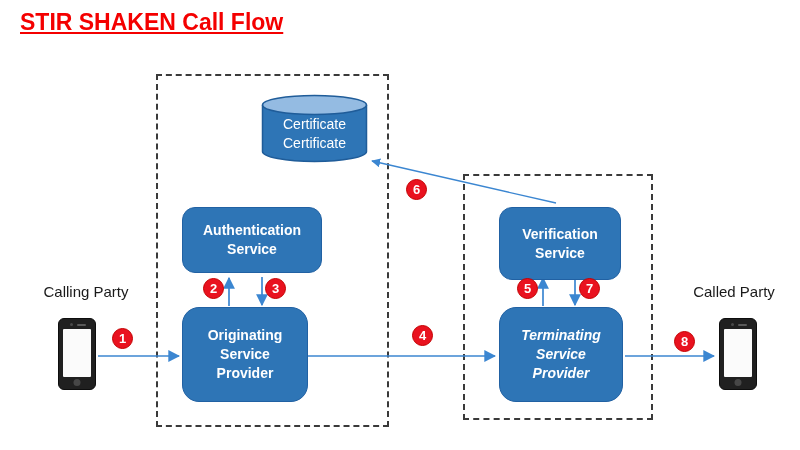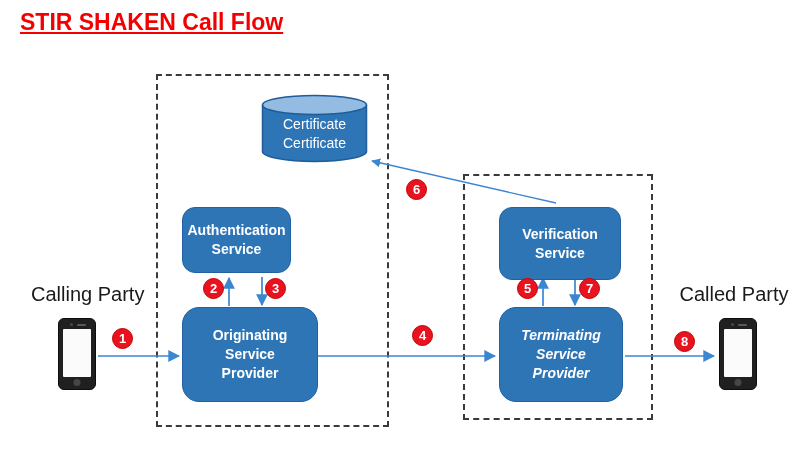--- a/index.html
+++ b/index.html
@@ -34,35 +34,35 @@
   }
   .group-osp{left:156px;top:74px;width:233px;height:353px;}
   .group-tsp{left:463px;top:174px;width:190px;height:246px;}
 
   .node{
     position:absolute;background:var(--node-blue);
     border:1.5px solid var(--node-border);
     color:#ffffff;font-weight:bold;font-size:14px;line-height:19px;
     text-align:center;display:flex;flex-direction:column;justify-content:center;
   }
-  .node-auth{left:182px;top:207px;width:109px;height:66px;border-radius:13px;}
+  .node-auth{left:182px;top:207px;width:140px;height:66px;border-radius:13px;}
   .node-verif{left:499px;top:207px;width:122px;height:73px;border-radius:13px;}
-  .node-osp{left:182px;top:307px;width:136px;height:95px;border-radius:17px;}
+  .node-osp{left:182px;top:307px;width:126px;height:95px;border-radius:17px;}
   .node-tsp{left:499px;top:307px;width:124px;height:95px;border-radius:17px;font-style:italic;}
 
   .cylinder{position:absolute;left:261px;top:94px;width:107px;height:69px;}
   .cylinder svg{position:absolute;left:0;top:0;}
   .cyl-label{
     position:absolute;left:0;top:21px;width:100%;
     color:#fff;font-weight:normal;font-size:14px;line-height:19px;text-align:center;
   }
 
   .party-label{
     position:absolute;width:110px;text-align:center;
-    font-size:20px;color:#1a1a1a;white-space:nowrap;
+    font-size:15px;color:#1a1a1a;white-space:nowrap;
   }
   .label-calling{left:31px;top:283px;}
   .label-called{left:679px;top:283px;}
 
   .phone{
     position:absolute;width:38px;height:72px;
     background:#202020;border:1px solid #0d0d0d;border-radius:6px;
   }
   .phone-calling{left:58px;top:318px;}
   .phone-called{left:719px;top:318px;}

